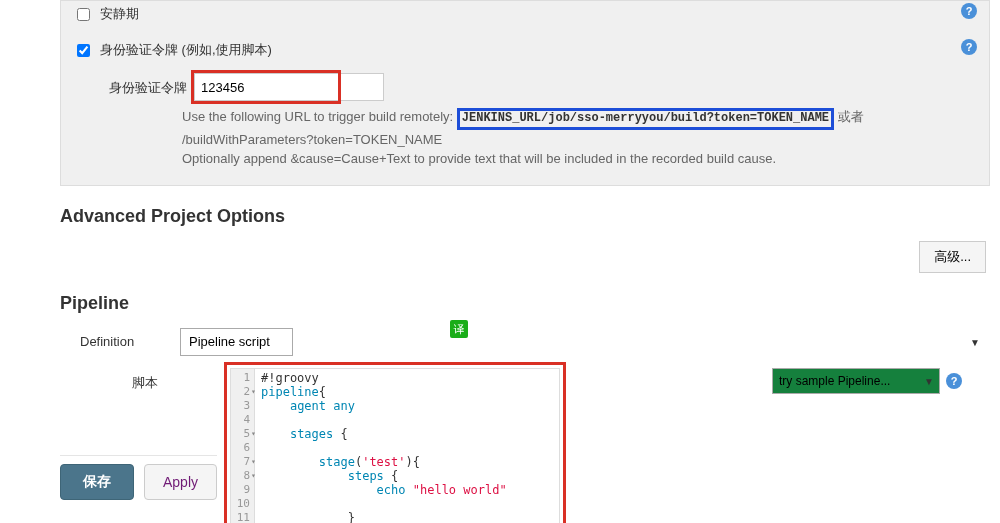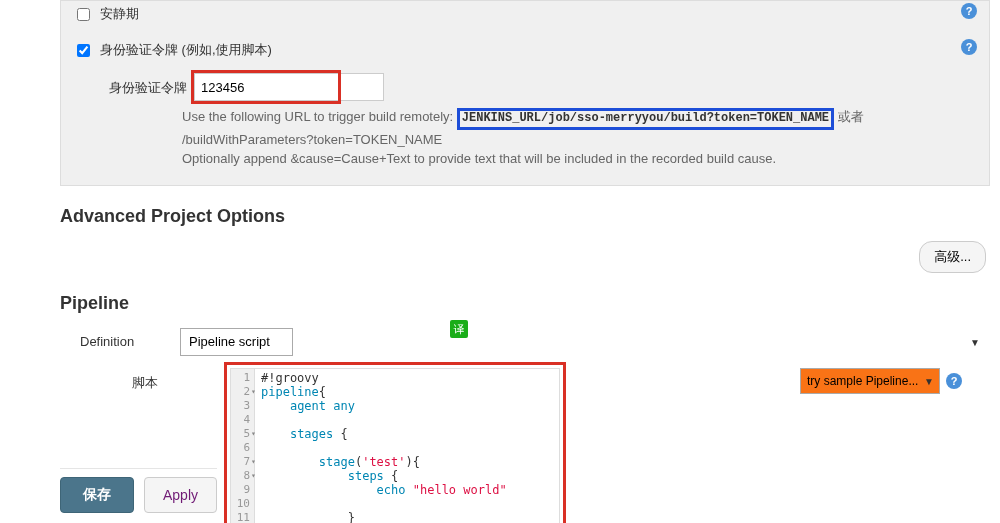--- a/index.html
+++ b/index.html
@@ -17,21 +17,21 @@
     .token-input-wrap { flex: 1; position: relative; }
     .highlight-red-input { position: absolute; left: -3px; top: -3px; width: 150px; height: 34px; border: 3px solid #d93025; pointer-events: none; }
 
     .hint-block { margin-left: 113px; margin-top: 6px; color: #666; font-size: 13px; line-height: 1.5; }
     .hint-block .mono { font-family: "Courier New", monospace; font-size: 12px; color: #333; position: relative; }
     .highlight-red-url { display: inline-block; border: 3px solid #1d4ed8; padding: 0 2px; line-height: 1.3; font-weight: bold; }
     
     .section-header { font-size: 18px; font-weight: bold; color: #333; margin: 16px 10px 14px 60px; }
     
     .advanced-row { display: flex; justify-content: flex-end; margin: 0 14px 20px 60px; }
-    .btn { background: #f5f5f5; border: 1px solid #ccc; padding: 6px 14px; font-size: 13px; cursor: pointer; border-radius: 13px; }
+    .btn { background: #f5f5f5; border: 1px solid #ccc; padding: 6px 14px; font-size: 13px; cursor: pointer; border-radius: 0; }
 
     .definition-row { display: flex; align-items: center; margin: 12px 14px 12px 60px; position: relative; }
     .def-label { width: 120px; text-align: left; padding-left: 20px; font-size: 13px; }
     .def-select { flex: 1; height: 28px; border: 1px solid #aaa; background: #fff; padding: 2px 22px 2px 8px; font-size: 13px; appearance: none; position: relative; }
     .select-wrap { flex: 1; position: relative; }
     .select-arrow { position: absolute; right: 6px; top: 50%; transform: translateY(-50%); pointer-events: none; font-size: 10px; color: #333; }
     .green-badge { position: absolute; left: 390px; top: -8px; width: 18px; height: 18px; background: #1aad19; color: #fff; font-size: 11px; text-align: center; line-height: 18px; border-radius: 2px; }
 
     .script-row { display: flex; align-items: flex-start; margin: 12px 14px 0 60px; position: relative; }
     .script-label { width: 170px; text-align: center; font-size: 13px; padding-top: 6px; }
@@ -39,23 +39,23 @@
     .editor { display: flex; border: 1px solid #ddd; background: #fff; width: 330px; height: 170px; font-family: monospace; font-size: 12px; overflow: hidden; }
     .gutter { width: 24px; background: #f0f0f0; color: #999; text-align: right; padding: 2px 4px 2px 0; line-height: 14px; font-size: 11px; border-right: 1px solid #ddd; }
     .gutter .ln { height: 14px; }
     .gutter .fold::after { content: "▾"; font-size: 8px; color: #888; margin-left: 1px; position: absolute; }
     .code { padding: 2px 6px; white-space: pre; line-height: 14px; color: #333; }
     .code .kw { color: #0086b3; }
     .code .str { color: #d14; }
     .highlight-red-editor { position: absolute; left: -6px; top: -6px; width: 342px; height: 182px; border: 3px solid #d93025; pointer-events: none; }
 
     .sample-wrap { position: absolute; right: 24px; top: 0; display: flex; align-items: center; gap: 6px; }
-    .sample-select { width: 140px; height: 26px; border: 1px solid #aaa; background: #f97316; padding: 2px 20px 2px 6px; font-size: 12px; appearance: none; }
+    .sample-select { width: 168px; height: 26px; border: 1px solid #aaa; background: #15803d; padding: 2px 20px 2px 6px; font-size: 12px; appearance: none; }
 
-    .footer-buttons { position: fixed; left: 60px; bottom: 2px; display: flex; gap: 10px; background: #fff; padding: 8px 0; border-top: 1px solid #e5e5e5; }
+    .footer-buttons { position: fixed; left: 60px; bottom: 15px; display: flex; gap: 10px; background: #fff; padding: 8px 0; border-top: 1px solid #e5e5e5; }
     .btn-save { background: #4b758b; color: #fff; border: 1px solid #3e6577; padding: 8px 22px; font-size: 14px; font-weight: bold; border-radius: 4px; cursor: pointer; }
     .btn-apply { background: #f5f5f5; color: #701a75; border: 1px solid #ccc; padding: 8px 18px; font-size: 14px; border-radius: 4px; cursor: pointer; }
   </style>
 </head>
 <body>
 
 <div class="section-triggers">
   <div class="checkbox-row">
     <input type="checkbox" style="">
     <span class="lbl">安静期</span>

